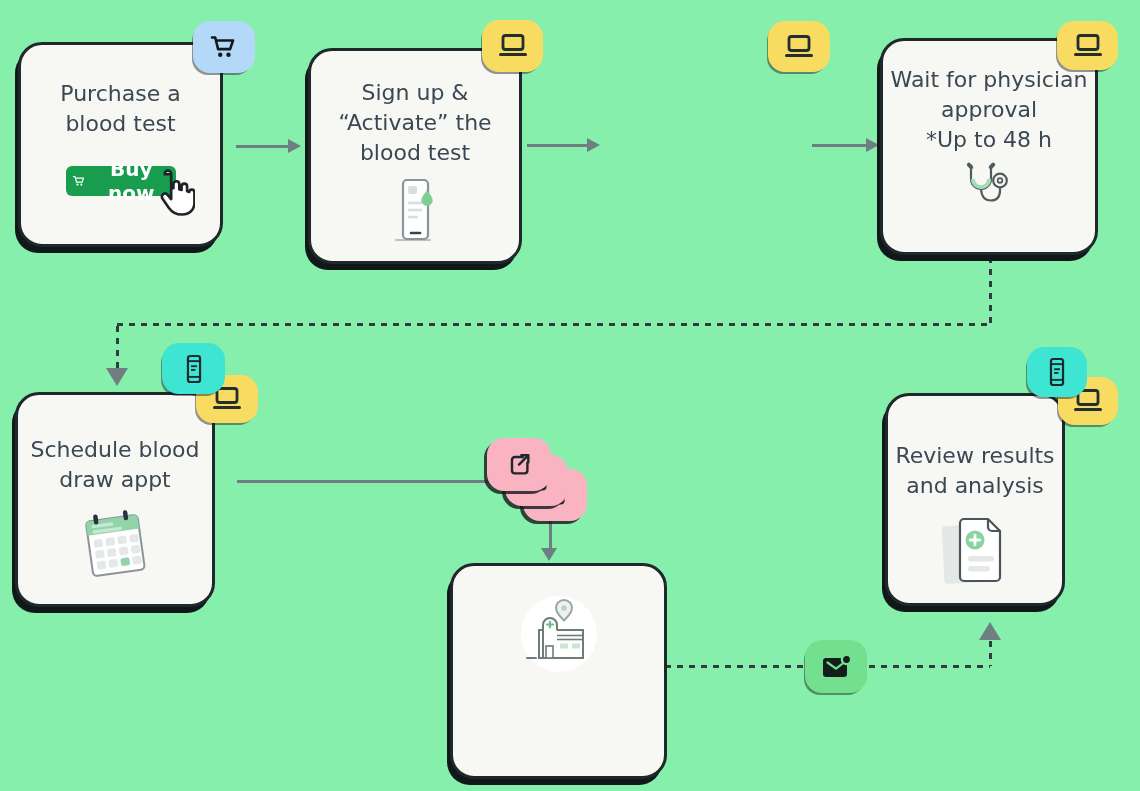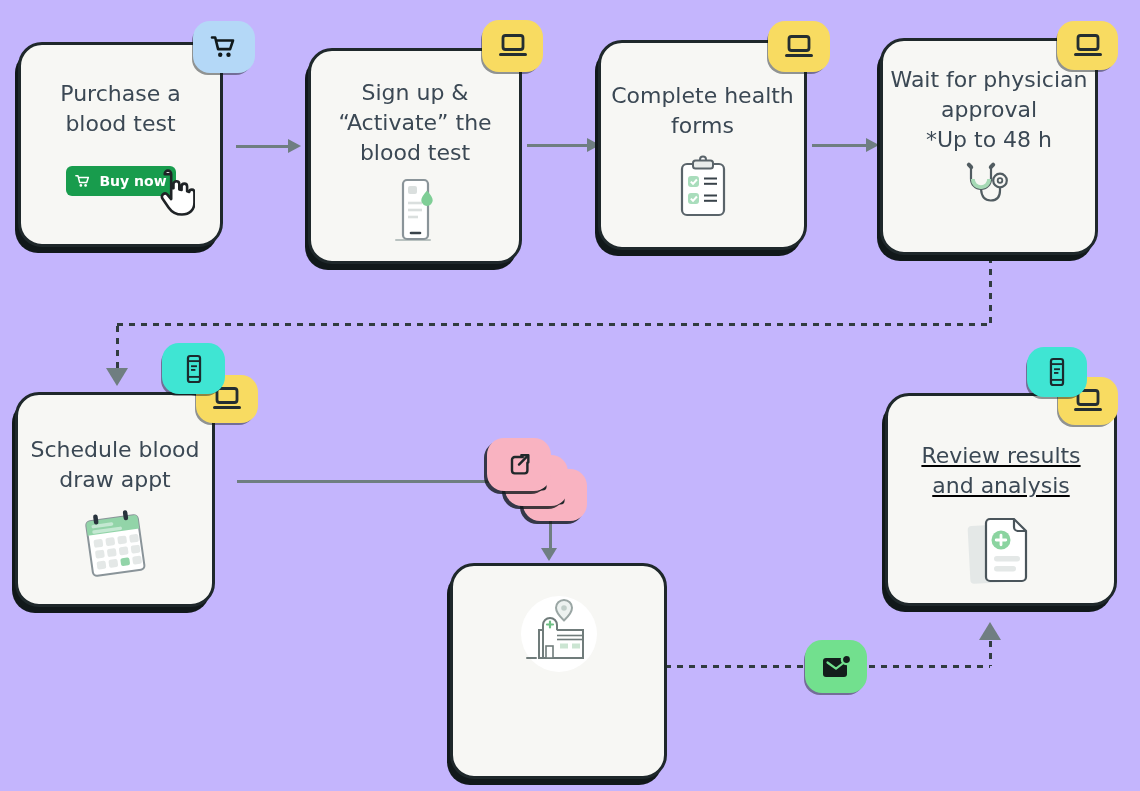--- a/index.html
+++ b/index.html
@@ -1,16 +1,16 @@
 <!DOCTYPE html>
 <html><head>
 <meta charset="utf-8">
 <style>
   html,body{margin:0;padding:0;background:#4B5D62;}
-  .stage{position:relative;width:1140px;height:791px;background:#c4b5fd;overflow:hidden;
+  .stage{position:relative;width:1140px;height:791px;background:#86efac;overflow:hidden;
          font-family:"DejaVu Sans","Liberation Sans",sans-serif;}
 
   
   .card{position:absolute;background:#F7F7F4;border:3px solid #1F282B;border-radius:24px;
         box-shadow:-4px 7px 0 -1px #11181A;display:flex;flex-direction:column;align-items:center;
         text-align:center;z-index:2;box-sizing:border-box;}
   .card-title{white-space:pre-line;font-size:22px;line-height:30px;color:#3B4854;}
 
   
   .badge{position:absolute;border-radius:17px;display:flex;align-items:center;justify-content:center;
@@ -29,21 +29,21 @@
   .dash-v{position:absolute;width:3px;z-index:1;
           background-image:repeating-linear-gradient(180deg,#313C40 0 6px,rgba(0,0,0,0) 6px 12px);}
   .head{position:absolute;width:0;height:0;z-index:1;}
   .head.right{border-top:7px solid transparent;border-bottom:7px solid transparent;border-left:13px solid #6F7E81;}
   .head.down-sm{border-left:8px solid transparent;border-right:8px solid transparent;border-top:13px solid #6F7E81;}
   .head.down{border-left:11px solid transparent;border-right:11px solid transparent;border-top:18px solid #6F7E81;}
   .head.up{border-left:11px solid transparent;border-right:11px solid transparent;border-bottom:18px solid #6F7E81;}
 
   
   .buy-btn{display:flex;align-items:center;justify-content:center;gap:7px;width:110px;height:30px;
-           background:#189C4D;border:none;border-radius:6px;color:#fff;font-size:14px;font-weight:bold;
+           background:#189C4D;border:none;border-radius:6px;color:#fff;font-size:20px;font-weight:bold;
            font-family:inherit;margin-top:27px;cursor:pointer;}
   .cursor-wrap{position:absolute;left:128px;top:124px;z-index:6;}
 </style>
 </head>
 <body>
 
 <div class="stage">
 
   <div class="solid-h" style="left:236px;top:145px;width:52px;"></div>
   <div class="head right" style="left:288px;top:139px;"></div>
@@ -105,37 +105,20 @@
       <path d="M39 14.5c3.6 4.2 5.7 7 5.7 9.7a5.7 5.7 0 0 1-11.4 0c0-2.7 2.1-5.5 5.7-9.7z" fill="#7FCE96"></path>
     </svg>
   </div>
   <div class="badge yellow" style="left:482px;top:20px;width:61px;height:52px;">
     <svg width="32" height="28" viewBox="0 0 32 28">
       <rect x="6" y="3.5" width="20" height="14" rx="2.5" fill="none" stroke="#242E31" stroke-width="2.8"></rect>
       <line x1="3.5" y1="22.5" x2="28.5" y2="22.5" stroke="#242E31" stroke-width="3" stroke-linecap="round"></line>
     </svg>
   </div>
 
-  <div class="card" style="left:598px;top:40px;width:209px;height:210px;padding-top:38px;">
-    <div class="card-title">Complete health
-forms</div>
-    <svg width="50" height="64" viewBox="0 0 50 64" style="margin-top:14px;">
-      <rect x="4" y="9" width="42" height="51" rx="5" fill="#fff" stroke="#5A646A" stroke-width="2.2"></rect>
-      <circle cx="25" cy="4.5" r="3" fill="#fff" stroke="#5A646A" stroke-width="2"></circle>
-      <rect x="15" y="5.5" width="20" height="8" rx="2.5" fill="#E9ECEB" stroke="#5A646A" stroke-width="2"></rect>
-      <rect x="10" y="21" width="11" height="11" rx="3" fill="#A9DDBC"></rect>
-      <path d="M12.8 26.6l2.2 2.2 3.9-4.3" fill="none" stroke="#fff" stroke-width="2"></path>
-      <line x1="26" y1="23.5" x2="39" y2="23.5" stroke="#39434A" stroke-width="2"></line>
-      <line x1="26" y1="28.8" x2="39" y2="28.8" stroke="#39434A" stroke-width="2"></line>
-      <rect x="10" y="38" width="11" height="11" rx="3" fill="#A9DDBC"></rect>
-      <path d="M12.8 43.6l2.2 2.2 3.9-4.3" fill="none" stroke="#fff" stroke-width="2"></path>
-      <line x1="26" y1="40.5" x2="39" y2="40.5" stroke="#39434A" stroke-width="2"></line>
-      <line x1="26" y1="45.8" x2="39" y2="45.8" stroke="#39434A" stroke-width="2"></line>
-    </svg>
-  </div>
   <div class="badge yellow" style="left:768px;top:21px;width:62px;height:51px;">
     <svg width="32" height="28" viewBox="0 0 32 28">
       <rect x="6" y="3.5" width="20" height="14" rx="2.5" fill="none" stroke="#242E31" stroke-width="2.8"></rect>
       <line x1="3.5" y1="22.5" x2="28.5" y2="22.5" stroke="#242E31" stroke-width="3" stroke-linecap="round"></line>
     </svg>
   </div>
 
   <div class="card" style="left:880px;top:38px;width:218px;height:217px;padding-top:24px;">
     <div class="card-title">Wait for physician
 approval
@@ -236,21 +219,21 @@
   </div>
 
   <div class="badge green" style="left:805px;top:640px;width:62px;height:53px;">
     <svg width="34" height="30" viewBox="0 0 34 30">
       <rect x="4" y="6" width="24" height="19" rx="3" fill="#131D1B"></rect>
       <path d="M8.5 10.5l8.5 6.2 8-6.2" fill="none" stroke="#72E08E" stroke-width="2.2" stroke-linecap="round" stroke-linejoin="round"></path>
       <circle cx="27.5" cy="7.5" r="4.6" fill="#131D1B" stroke="#72E08E" stroke-width="2.4"></circle>
     </svg>
   </div>
 
-  <div class="card" style="left:885px;top:393px;width:232px;height:213px;padding-top:45px;text-decoration:underline;">
+  <div class="card" style="left:885px;top:393px;width:180px;height:213px;padding-top:45px;">
     <div class="card-title">Review results
 and analysis</div>
     <svg width="70" height="80" viewBox="0 0 70 80" style="margin-top:12px;">
       <rect x="3" y="12" width="40" height="58" rx="4" fill="#E4E8E7" transform="rotate(-3 23 41)"></rect>
       <path d="M24 6h24l12 12v46a4 4 0 0 1-4 4H24a4 4 0 0 1-4-4V10a4 4 0 0 1 4-4z" fill="#fff" stroke="#4A555B" stroke-width="2.2"></path>
       <path d="M48 6v8a4 4 0 0 0 4 4h8" fill="none" stroke="#4A555B" stroke-width="2.2"></path>
       <circle cx="35" cy="27" r="9.5" fill="#8BD4A0"></circle>
       <path d="M35 22.2v9.6M30.2 27h9.6" stroke="#fff" stroke-width="2.8" stroke-linecap="round"></path>
       <rect x="28" y="43" width="26" height="5.5" rx="2.75" fill="#E4E8E7"></rect>
       <rect x="28" y="53" width="22" height="5.5" rx="2.75" fill="#E4E8E7"></rect>

